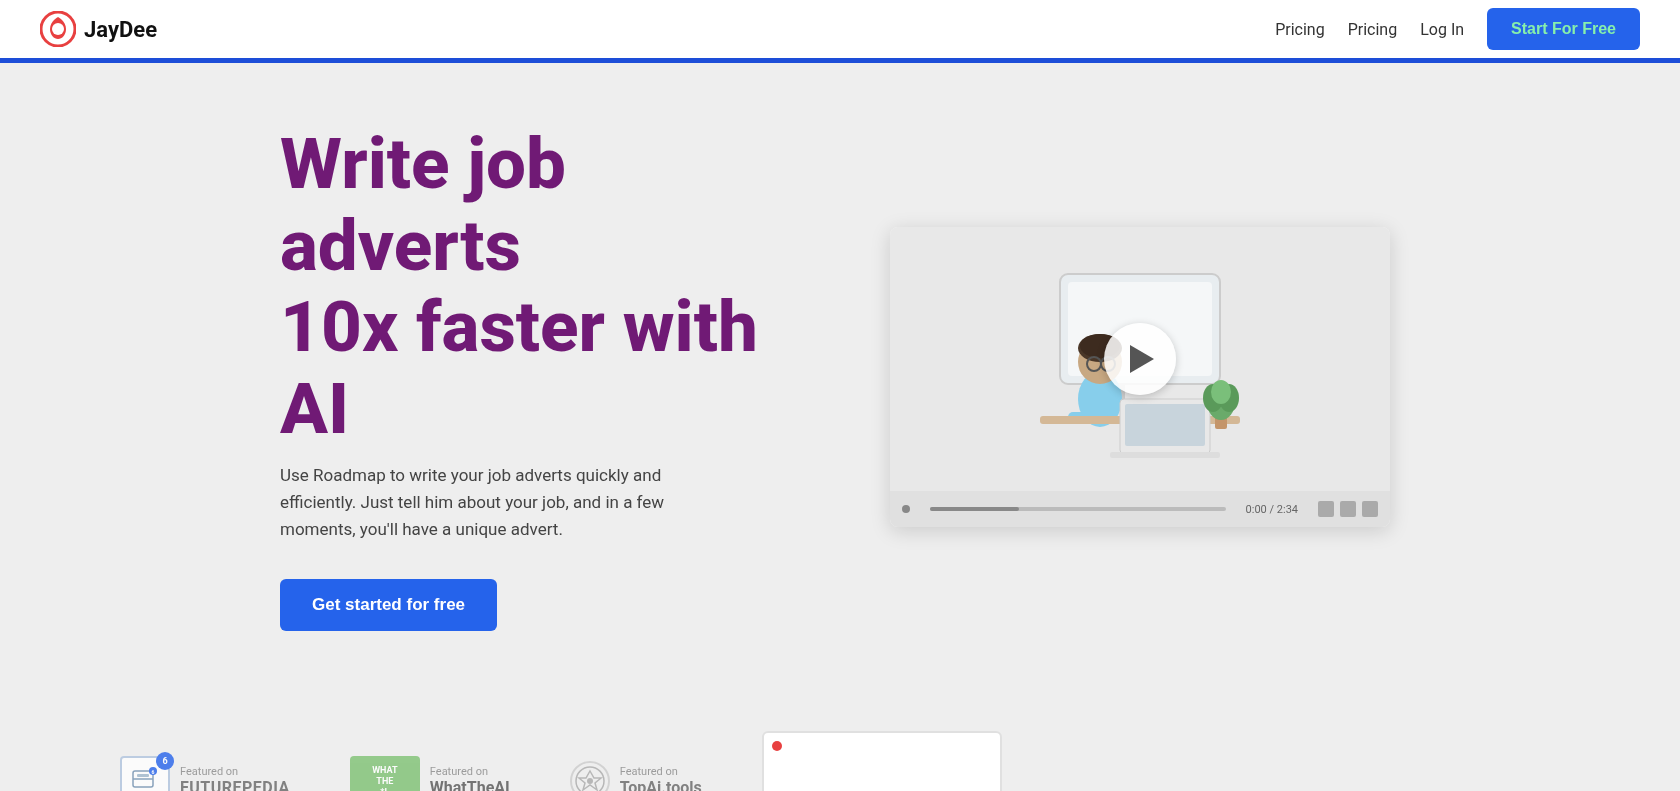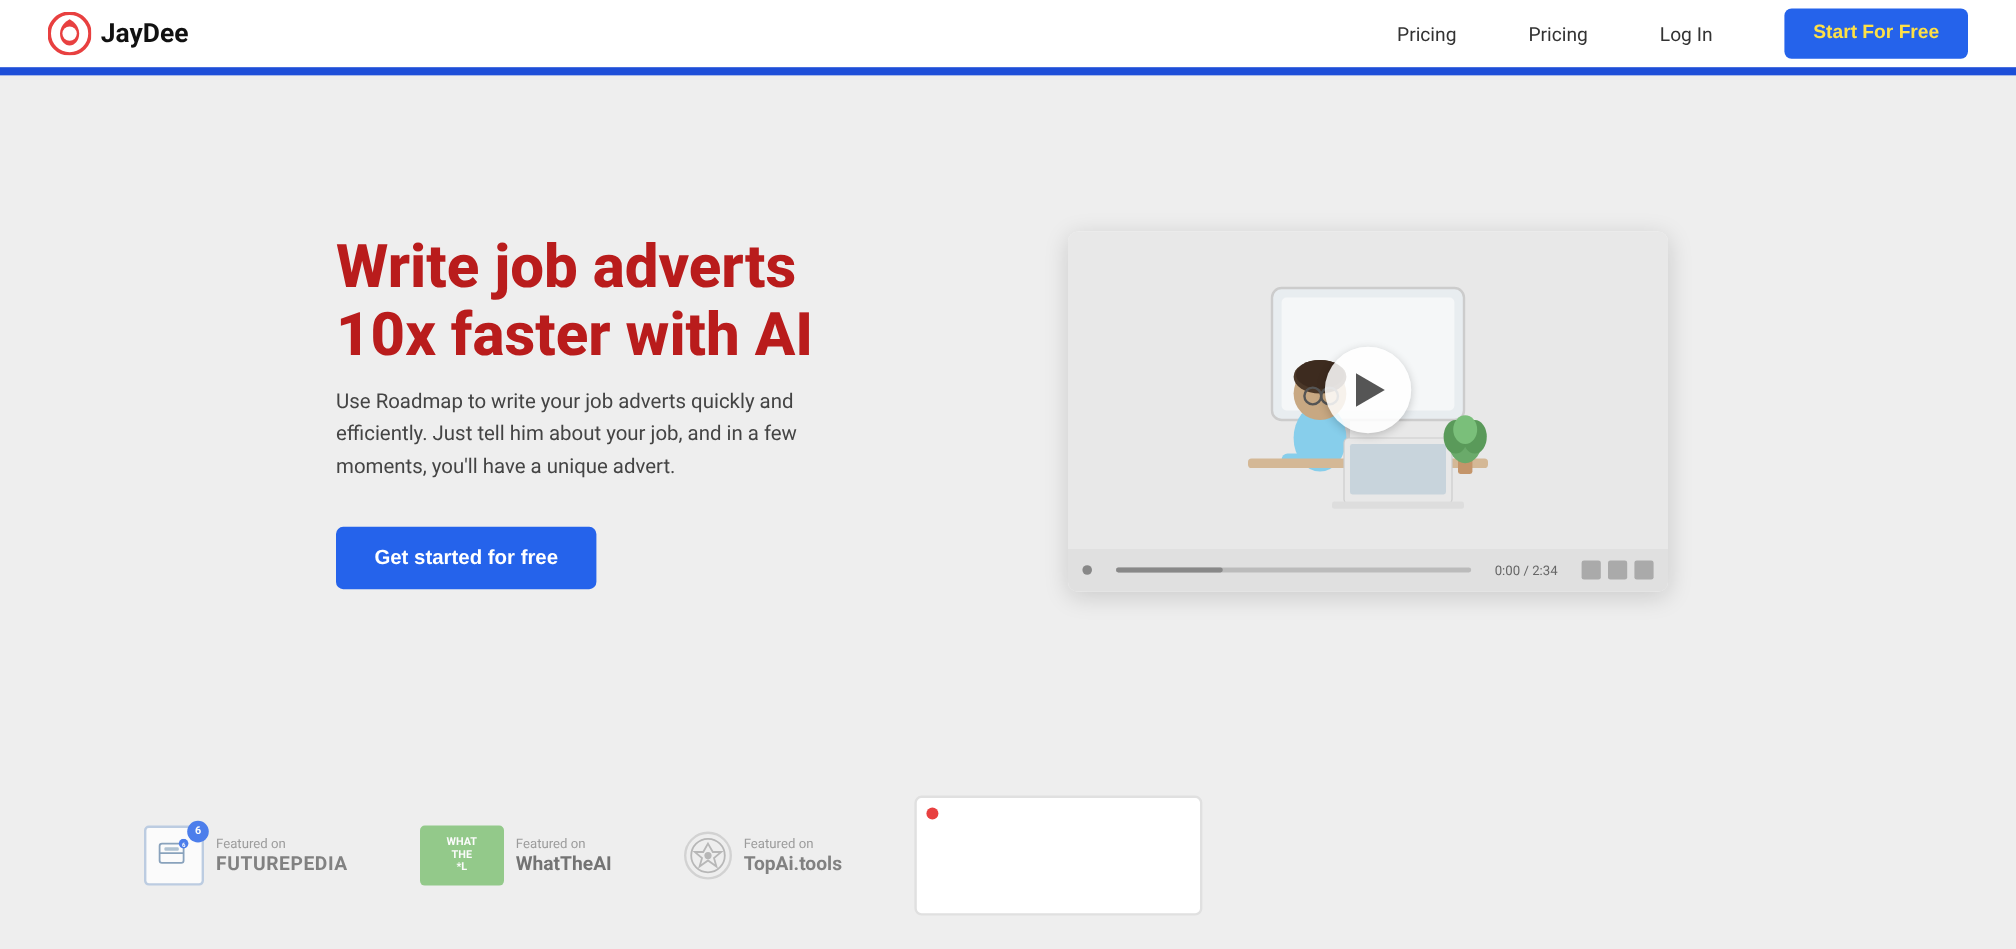--- a/index.html
+++ b/index.html
@@ -17,21 +17,21 @@
     }
 
     
     .header {
       background: #ffffff;
       height: 63px;
       display: flex;
       align-items: center;
       justify-content: space-between;
       padding: 0 40px;
-      border-bottom: 7px solid #1d4ed8;
+      border-bottom: 5px solid #1d4ed8;
     }
 
     .logo-area {
       display: flex;
       align-items: center;
       gap: 8px;
     }
 
     .logo-icon {
       width: 36px;
@@ -40,33 +40,33 @@
 
     .logo-text {
       font-size: 22px;
       font-weight: 700;
       color: #111;
     }
 
     .nav-area {
       display: flex;
       align-items: center;
-      gap: 60px;
+      gap: 23px;
     }
 
     .nav-link {
       font-size: 16px;
       color: #333;
       text-decoration: none;
       cursor: pointer;
     }
 
     .start-btn {
       background: #2563eb;
-      color: #fde047;
+      color: #86efac;
       border: none;
       border-radius: 6px;
       padding: 12px 24px;
       font-size: 16px;
       font-weight: 600;
       cursor: pointer;
     }
 
     
     .hero {
@@ -78,23 +78,23 @@
       padding: 60px 120px;
       gap: 80px;
     }
 
     .hero-left {
       flex: 1;
       max-width: 520px;
     }
 
     .hero-title {
-      font-size: 50px;
+      font-size: 71px;
       font-weight: 800;
-      color: #b91c1c;
+      color: #701a75;
       line-height: 1.15;
       margin-bottom: 12px;
     }
 
     .hero-description {
       font-size: 17px;
       color: #444;
       line-height: 1.6;
       margin-bottom: 36px;
       max-width: 460px;

